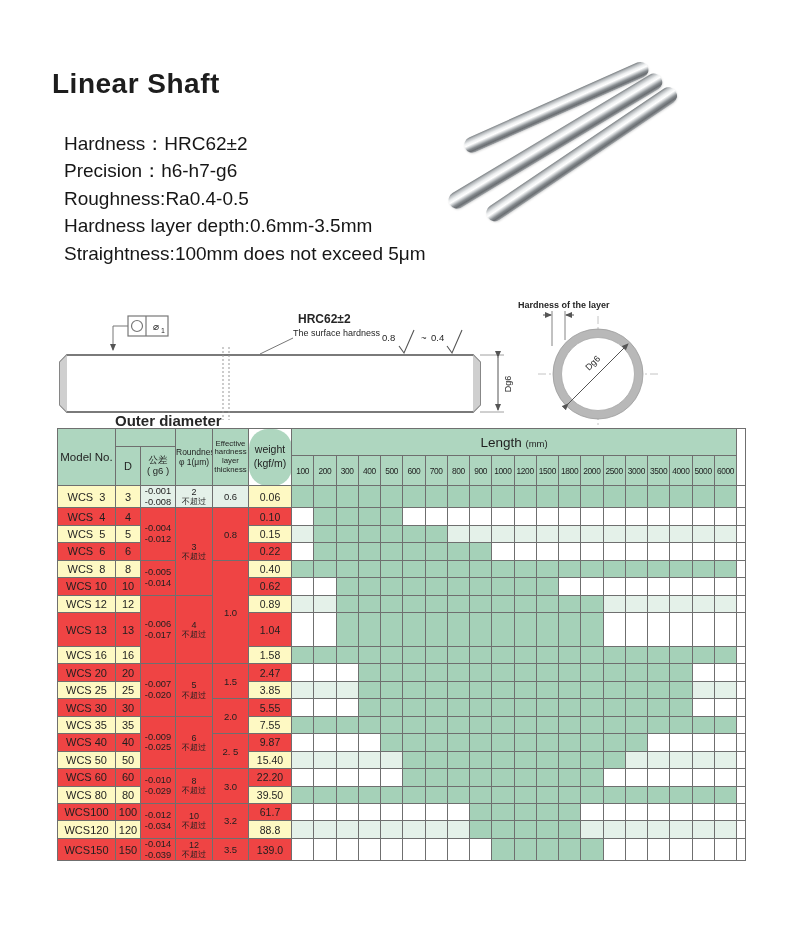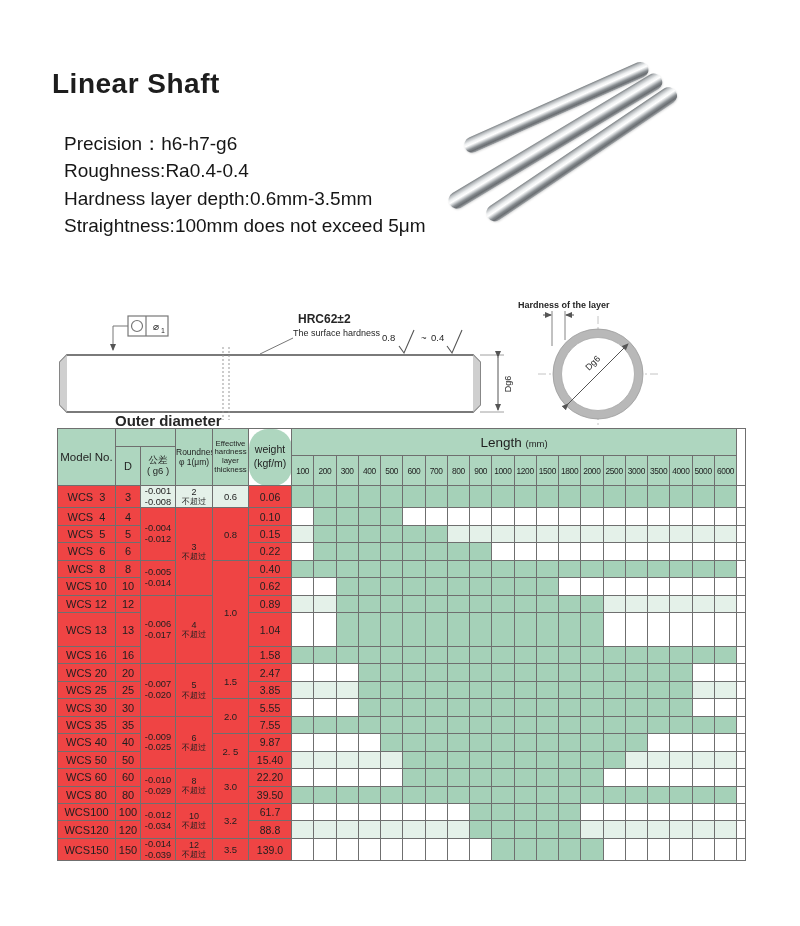--- a/index.html
+++ b/index.html
@@ -42,34 +42,35 @@
   .th-length .unit{font-size:9.5px;}
   .len-th{font-size:8.4px;letter-spacing:-0.4px;background:#aed6bf;}
   td.model{font-size:11px;text-align:left;padding-left:7px;white-space:pre;}
   td.dcol{font-size:11px;}
   td.tol{font-size:9.3px;line-height:1.15;}
   td.round{font-size:9px;line-height:1.15;}
   td.round .num{font-size:9px;}
   td.round .note{font-size:8.2px;}
   td.thick{font-size:9.5px;}
   td.weight{font-size:10.5px;}
-  .g{background:#ef4444;}      
+  .g{background:#fef9c3;}      
   .w{background:#ef4444;}
   .on{background:#a5d1b8;}     
   .pale{background:#e4f1e9;}   
   .off{background:#ffffff;}    
 </style>
 </head>
 <body>
 <div id="page">
 
   <div class="title">Linear Shaft</div>
   <div class="specs">
+    <div>Hardness：HRC62±2</div>
     <div>Precision：h6-h7-g6</div>
-    <div>Roughness:Ra0.4-0.4</div>
+    <div>Roughness:Ra0.4-0.5</div>
     <div>Hardness layer depth:0.6mm-3.5mm</div>
     <div>Straightness:100mm does not exceed 5μm</div>
   </div>
 
   <div class="photo">
     <div class="rod rod1"></div>
     <div class="rod rod2"></div>
     <div class="rod rod3"></div>
   </div>
 

